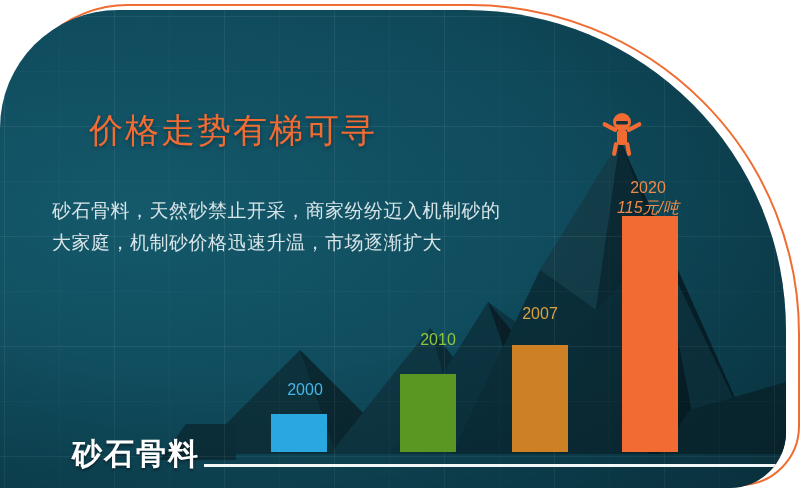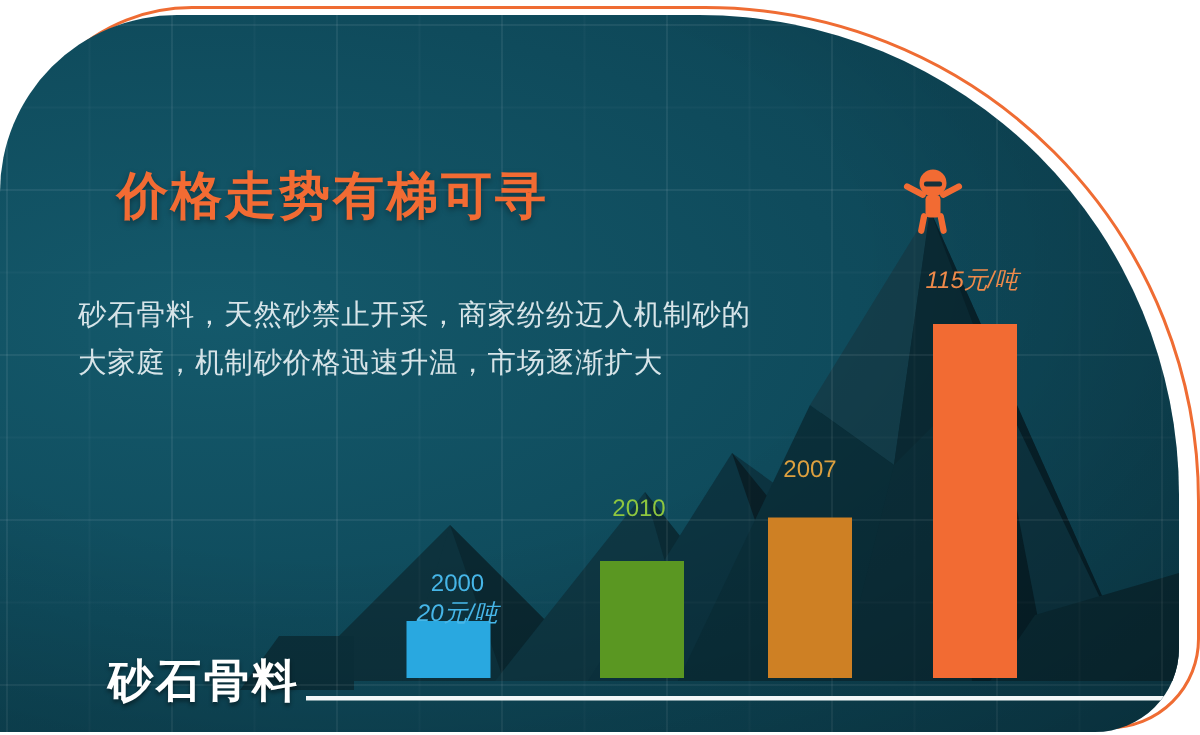--- a/index.html
+++ b/index.html
@@ -90,24 +90,24 @@
     top: 58px;
     font-size: 27px;
     font-weight: bold;
     color: #ffffff;
     letter-spacing: 1px;
     text-shadow: 0 2px 3px rgba(0,0,0,0.45);
     white-space: nowrap;
   }
   .subhead {
     position: absolute;
-    left: 78px;
+    left: 89px;
     top: 98px;
     font-size: 34px;
-    font-weight: bold;
+    font-weight: normal;
     color: #f26b33;
     letter-spacing: 2px;
     text-shadow: 0 2px 4px rgba(0,0,0,0.35);
     white-space: nowrap;
   }
   .bodytext {
     position: absolute;
     left: 52px;
     top: 185px;
     width: 452px;
@@ -191,32 +191,32 @@
       <polygon points="186,414 236,414 236,450 160,450" fill="#0b303b"></polygon>
     </svg>
 
     <div class="grid-tex"></div>
     <div class="vignette"></div>
 
     <div id="bars-layer">
         <div class="bar" style="left: 271px; width: 56px; height: 38px; background: rgb(41, 168, 224);"></div>
         <div class="bar-label" style="left: 264px; top: 370px; width: 82px; color: rgb(70, 182, 232);">
           <span class="yr">2000</span>
-          <span class="pr">20元/吨</span>
         </div>
         <div class="bar" style="left: 400px; width: 56px; height: 78px; background: rgb(90, 151, 34);"></div>
-        <div class="bar-label" style="left: 385px; top: 320px; width: 82px; color: rgb(142, 198, 63);">
+        <div class="bar-label" style="left: 397px; top: 320px; width: 82px; color: rgb(142, 198, 63);">
           <span class="yr">2010</span>
         </div>
         <div class="bar" style="left: 512px; width: 56px; height: 107px; background: rgb(206, 128, 36);"></div>
         <div class="bar-label" style="left: 499px; top: 294px; width: 82px; color: rgb(221, 160, 63);">
           <span class="yr">2007</span>
         </div>
         <div class="bar" style="left: 622px; width: 56px; height: 236px; background: rgb(242, 107, 51);"></div>
         <div class="bar-label" style="left: 607px; top: 168px; width: 82px; color: rgb(240, 138, 74);">
+          <span class="yr">2020</span>
           <span class="pr">115元/吨</span>
         </div>
       </div>
 
     <svg class="figure" style="left:600px; top:100px;" width="44" height="46" viewBox="0 0 44 46">
       <circle cx="22" cy="12" r="9" fill="#f26b33"></circle>
       <rect x="16" y="11" width="12" height="3.4" rx="1.4" fill="#15313b"></rect>
       <rect x="17" y="20" width="10" height="15" rx="3" fill="#f26b33"></rect>
       <rect x="2" y="15" width="16" height="4.2" rx="2.1" fill="#f26b33" transform="rotate(28 10 17)"></rect>
       <rect x="26" y="15" width="16" height="4.2" rx="2.1" fill="#f26b33" transform="rotate(-28 34 17)"></rect>

